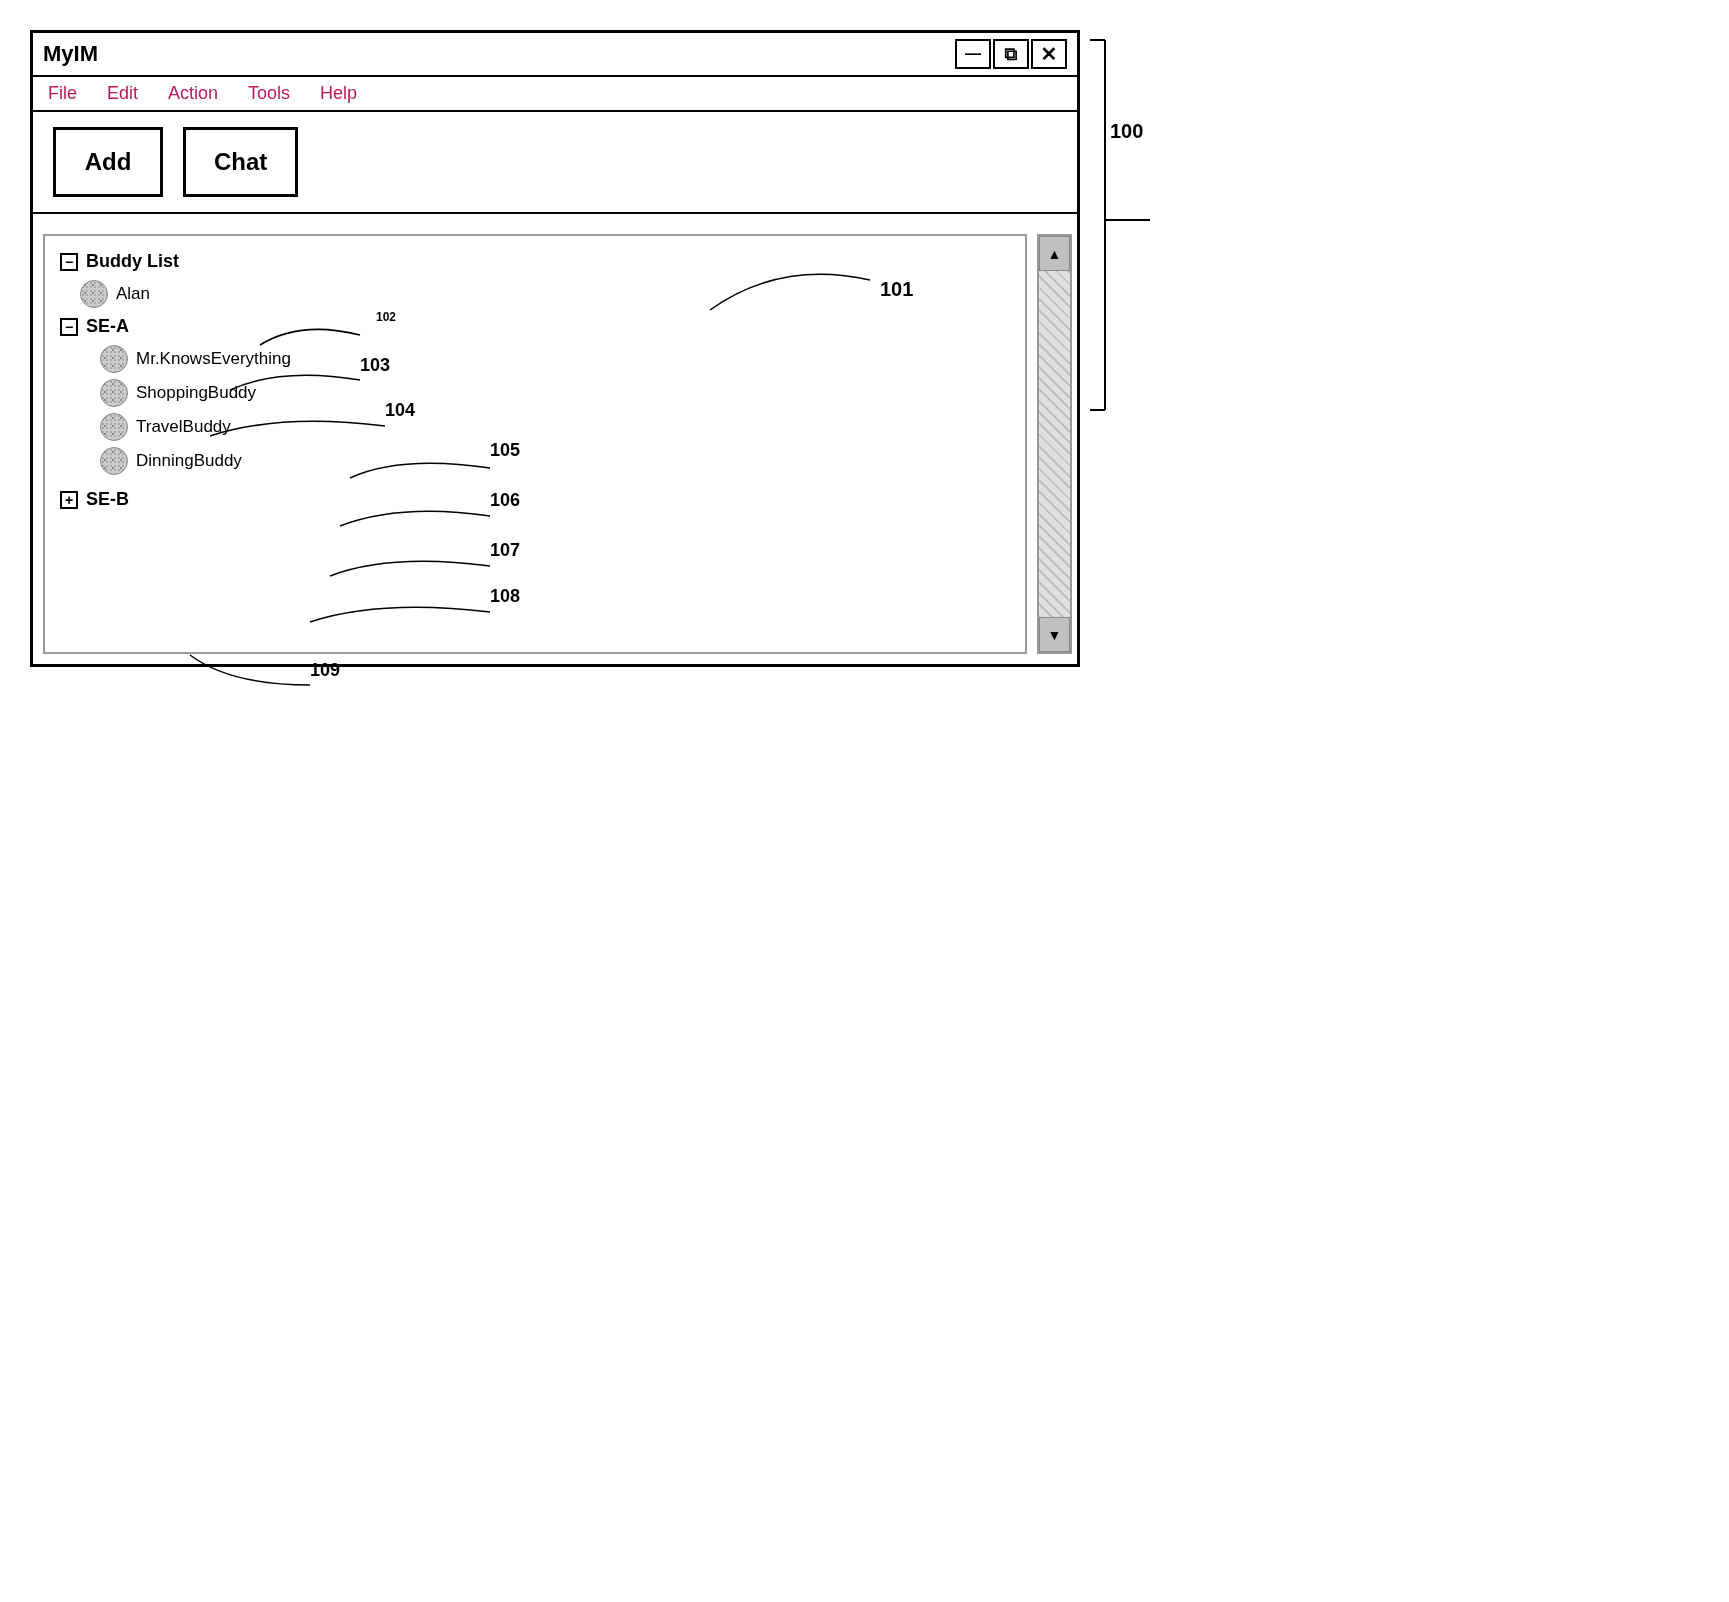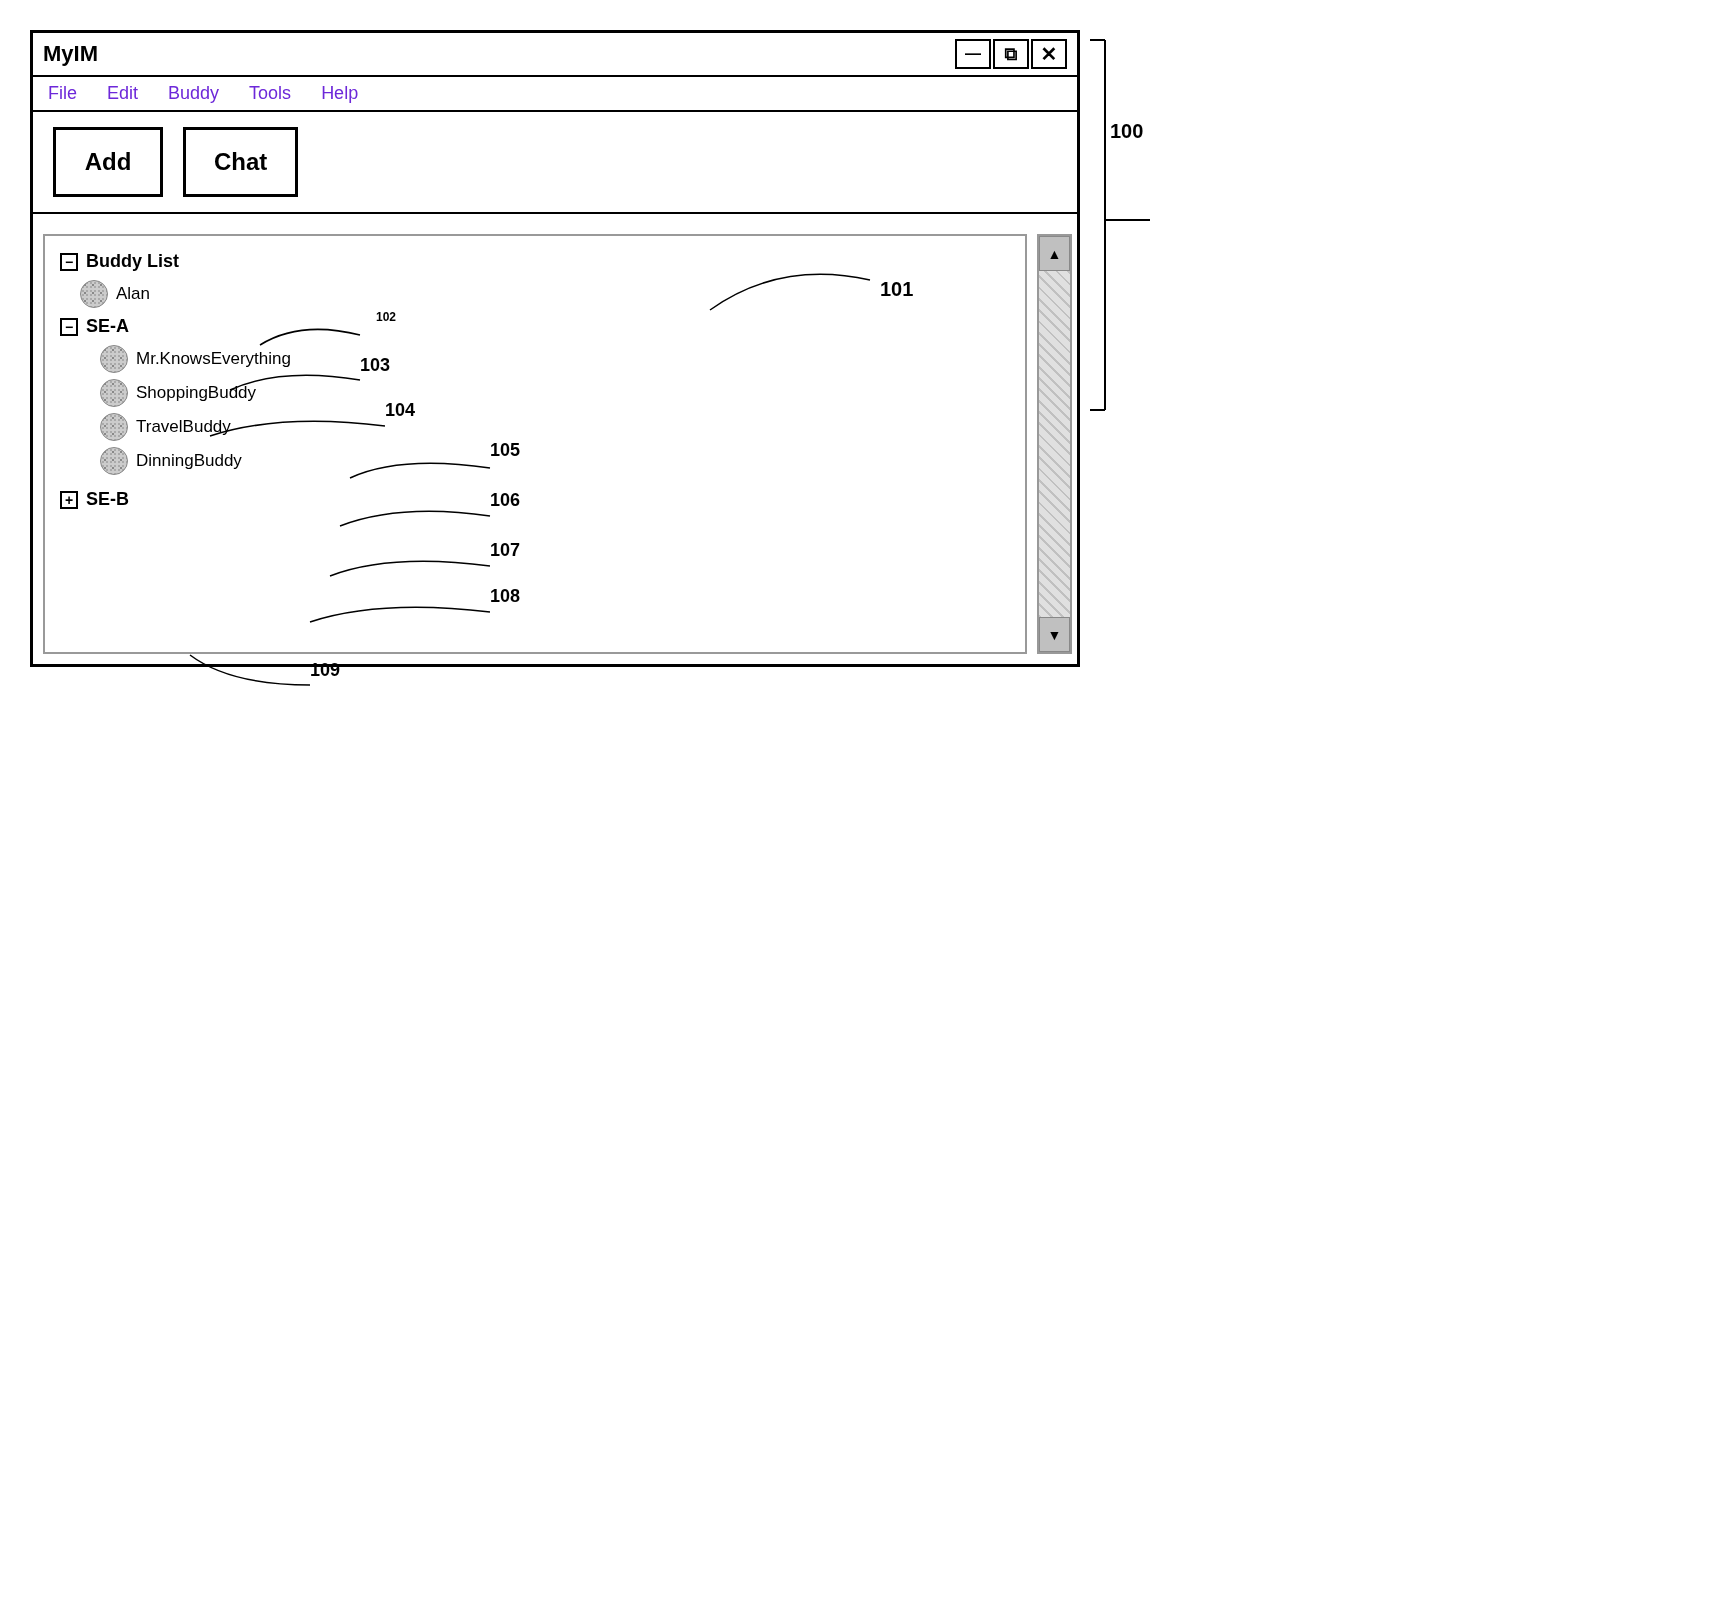--- a/index.html
+++ b/index.html
@@ -66,21 +66,21 @@
     .menu-bar {
       display: flex;
       gap: 30px;
       padding: 6px 15px;
       border-bottom: 2px solid #000000;
       background: #ffffff;
     }
 
     .menu-item {
       font-size: 18px;
-      color: #6d28d9;
+      color: #be185d;
       cursor: pointer;
     }
 
     
     .toolbar {
       display: flex;
       gap: 20px;
       padding: 15px 20px;
       background: #ffffff;
       border-bottom: 2px solid #000000;
@@ -218,21 +218,21 @@
       <div class="window-controls">
         <div class="window-btn">—</div>
         <div class="window-btn" style="font-size:18px;">⧉</div>
         <div class="window-btn" style="font-size:20px;">✕</div>
       </div>
     </div>
 
     <div class="menu-bar">
       <span class="menu-item">File</span>
       <span class="menu-item">Edit</span>
-      <span class="menu-item">Buddy</span>
+      <span class="menu-item">Action</span>
       <span class="menu-item">Tools</span>
       <span class="menu-item">Help</span>
     </div>
 
     <div class="toolbar">
       <button class="toolbar-btn">Add</button>
       <button class="toolbar-btn">Chat</button>
     </div>
 
     <div class="buddy-panel">

